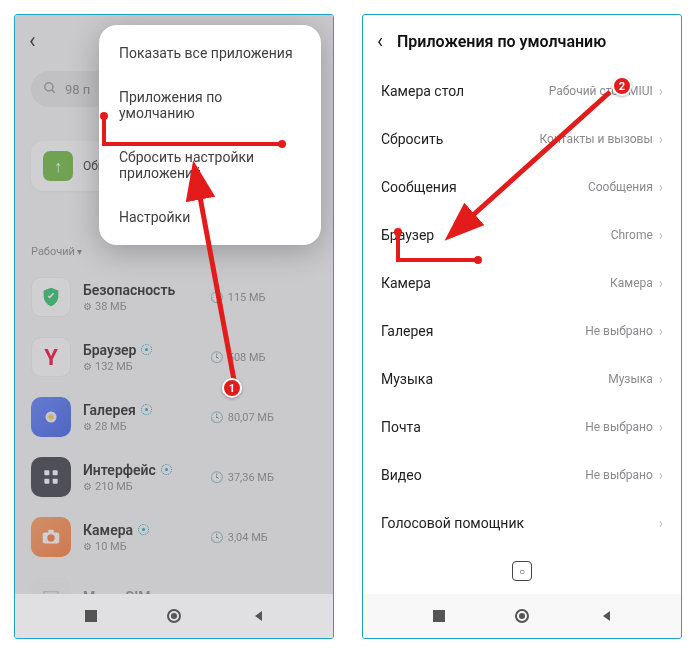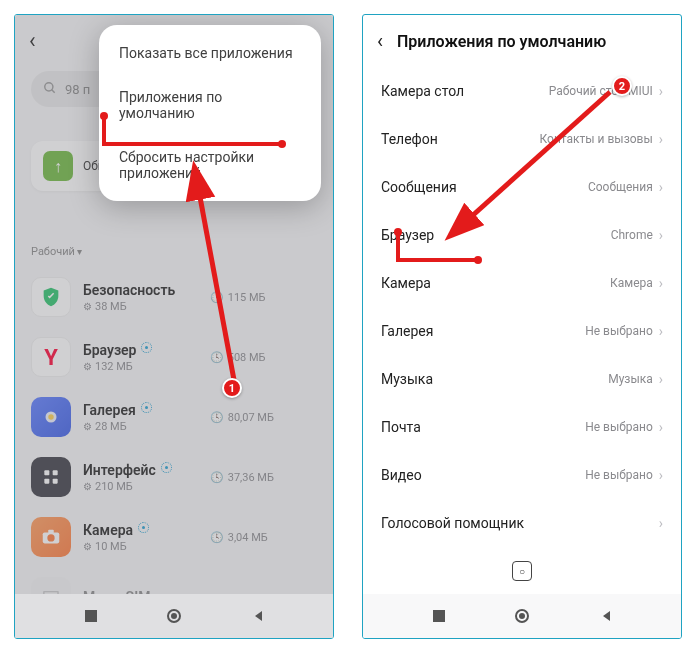--- a/index.html
+++ b/index.html
@@ -17,21 +17,21 @@
   .update-bar { position: absolute; left: 16px; top: 126px; right: 16px; height: 50px; background: #fff; border-radius: 12px; display: flex; align-items: center; padding: 0 12px; box-shadow: 0 1px 3px rgba(0,0,0,.05); }
   .update-badge { width: 30px; height: 30px; background: #6eb93e; border-radius: 7px; display: flex; align-items: center; justify-content: center; color: #fff; font-size: 16px; margin-right: 10px; }
   .update-text { font-size: 12px; color: #333; white-space: nowrap; overflow: hidden; }
   .sort-label { position: absolute; left: 16px; top: 230px; font-size: 11px; color: #888; }
   .sort-chevron { font-size: 10px; margin-left: 2px; }
 
   .app-list { position: absolute; left: 0; top: 252px; right: 0; }
   .app-row { display: flex; align-items: center; padding: 10px 16px; position: relative; }
   .app-icon { width: 40px; height: 40px; border-radius: 10px; margin-right: 12px; display: flex; align-items: center; justify-content: center; font-size: 20px; flex-shrink: 0; }
   .app-texts { flex: 1; }
-  .app-name { font-size: 14px; font-weight: 600; color: #222; display: flex; }
+  .app-name { font-size: 14px; font-weight: 600; color: #222; display: flex; align-items: center; }
   .app-active-dot { width: 11px; height: 11px; margin-left: 5px; border-radius: 50%; border: 1px dotted #1f9fd1; position: relative; }
   .app-active-dot::after { content: ''; position: absolute; width: 3px; height: 3px; background: #1f9fd1; border-radius: 50%; top: 3px; left: 3px; }
   .app-meta { font-size: 11px; color: #8a8a8e; margin-top: 2px; display: flex; align-items: center; }
   .app-meta .gear { font-size: 10px; margin-right: 3px; }
   .app-size { position: absolute; left: 195px; font-size: 11px; color: #8a8a8e; display: flex; }
   .app-size .clock { font-size: 11px; margin-right: 4px; }
 
   
   .popup { position: absolute; left: 84px; top: 10px; width: 222px; background: #fff; border-radius: 18px; box-shadow: 0 6px 30px rgba(0,0,0,.25); z-index: 10; padding: 6px 0; }
   .popup-item { padding: 14px 20px; font-size: 14px; color: #404040; }
@@ -212,20 +212,21 @@
       </div>
     </div>
   </div>
 
   <div class="dim-overlay"></div>
 
   <div class="popup">
     <div class="popup-item">Показать все приложения</div>
     <div class="popup-item">Приложения по умолчанию</div>
     <div class="popup-item">Сбросить настройки приложений</div>
+    <div class="popup-item">Настройки</div>
   </div>
 
   <div class="navbar navbar-left">
     <span class="nav-btn">
         <svg width="14" height="14">
           <rect x="1" y="1" width="12" height="12" fill="#555"></rect>
         </svg>
       </span>
     <span class="nav-btn">
         <svg width="16" height="16">
@@ -248,21 +249,21 @@
   </div>
   <div class="def-list">
     <div class="def-row">
       <span class="def-label">Камера стол</span>
       <span class="def-value">
           <span>Рабочий стол MIUI</span>
           <span class="def-chevron">›</span>
         </span>
     </div>
     <div class="def-row">
-      <span class="def-label">Телефон</span>
+      <span class="def-label">Сбросить</span>
       <span class="def-value">
           <span>Контакты и вызовы</span>
           <span class="def-chevron">›</span>
         </span>
     </div>
     <div class="def-row">
       <span class="def-label">Сообщения</span>
       <span class="def-value">
           <span>Сообщения</span>
           <span class="def-chevron">›</span>

